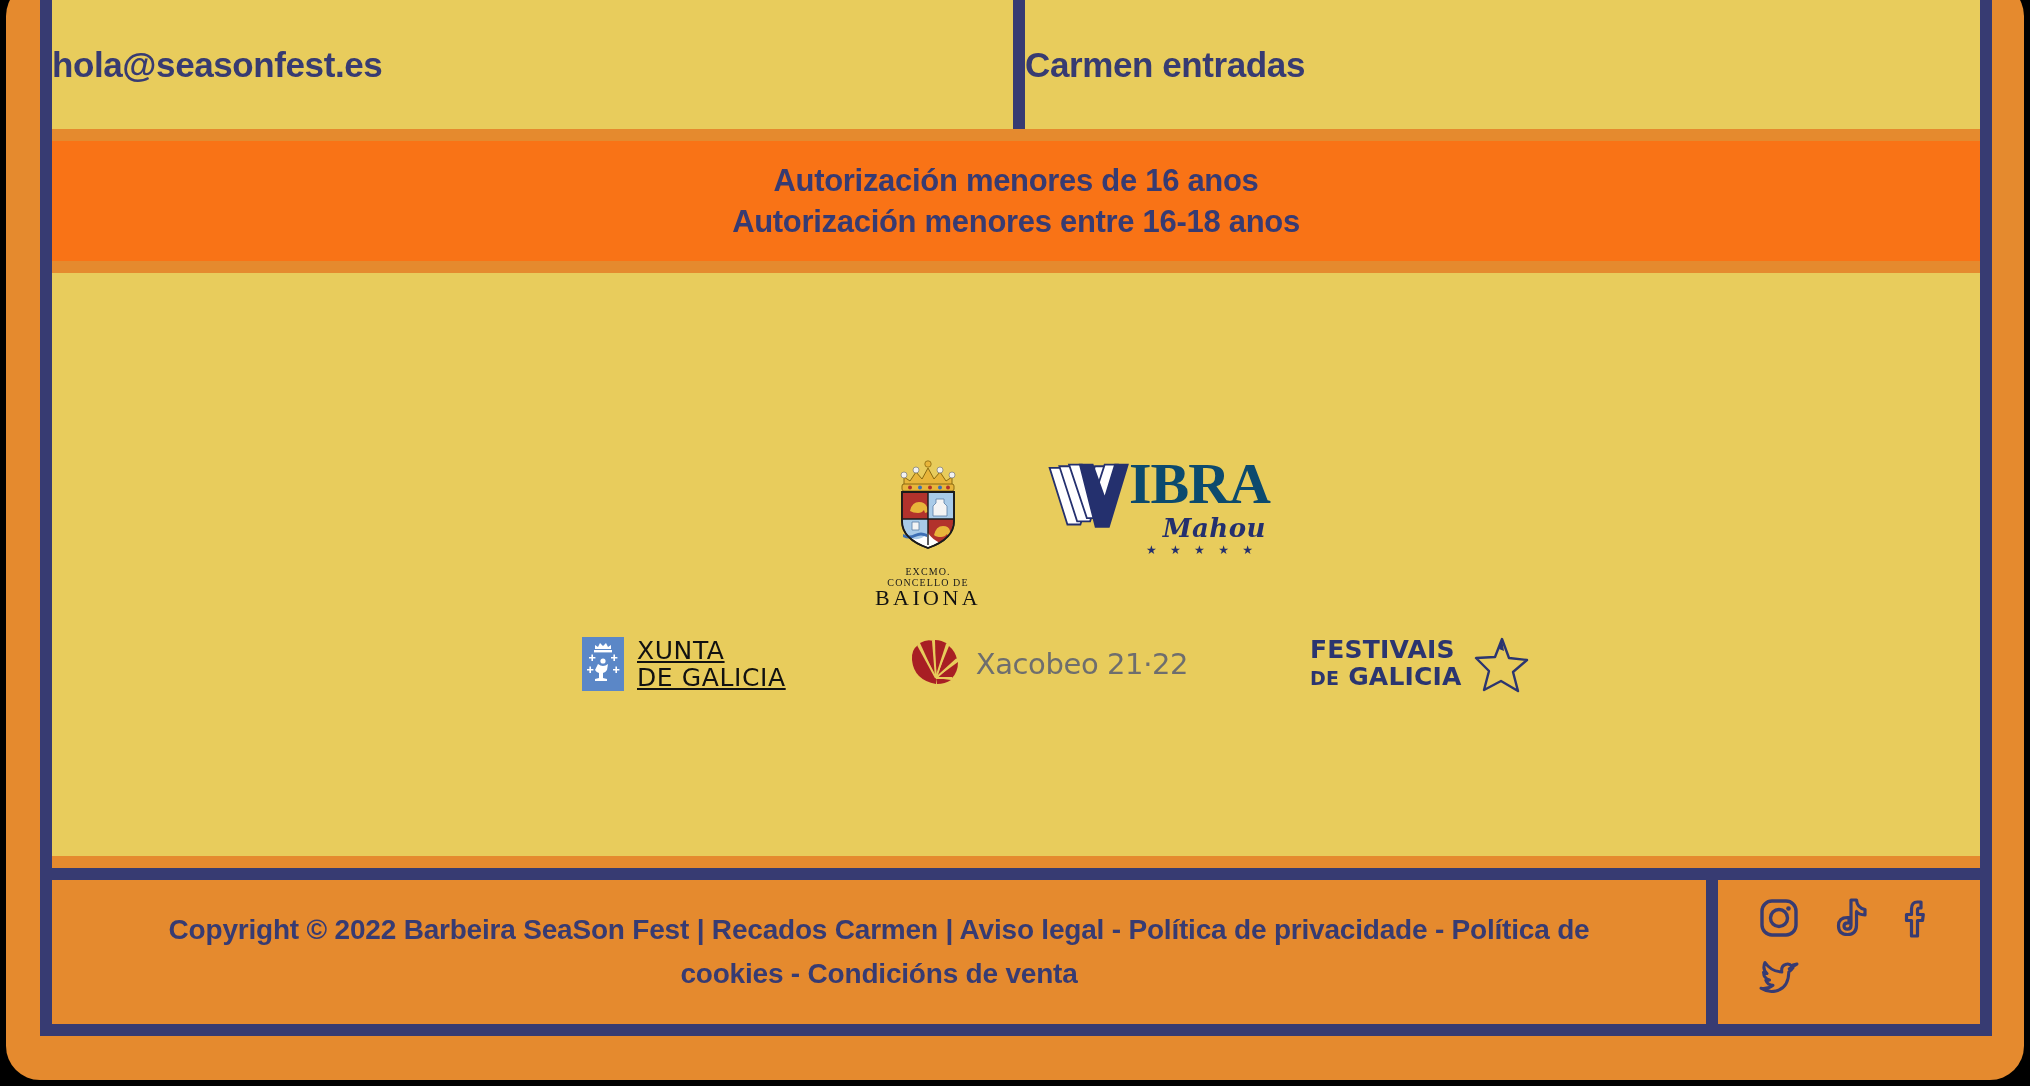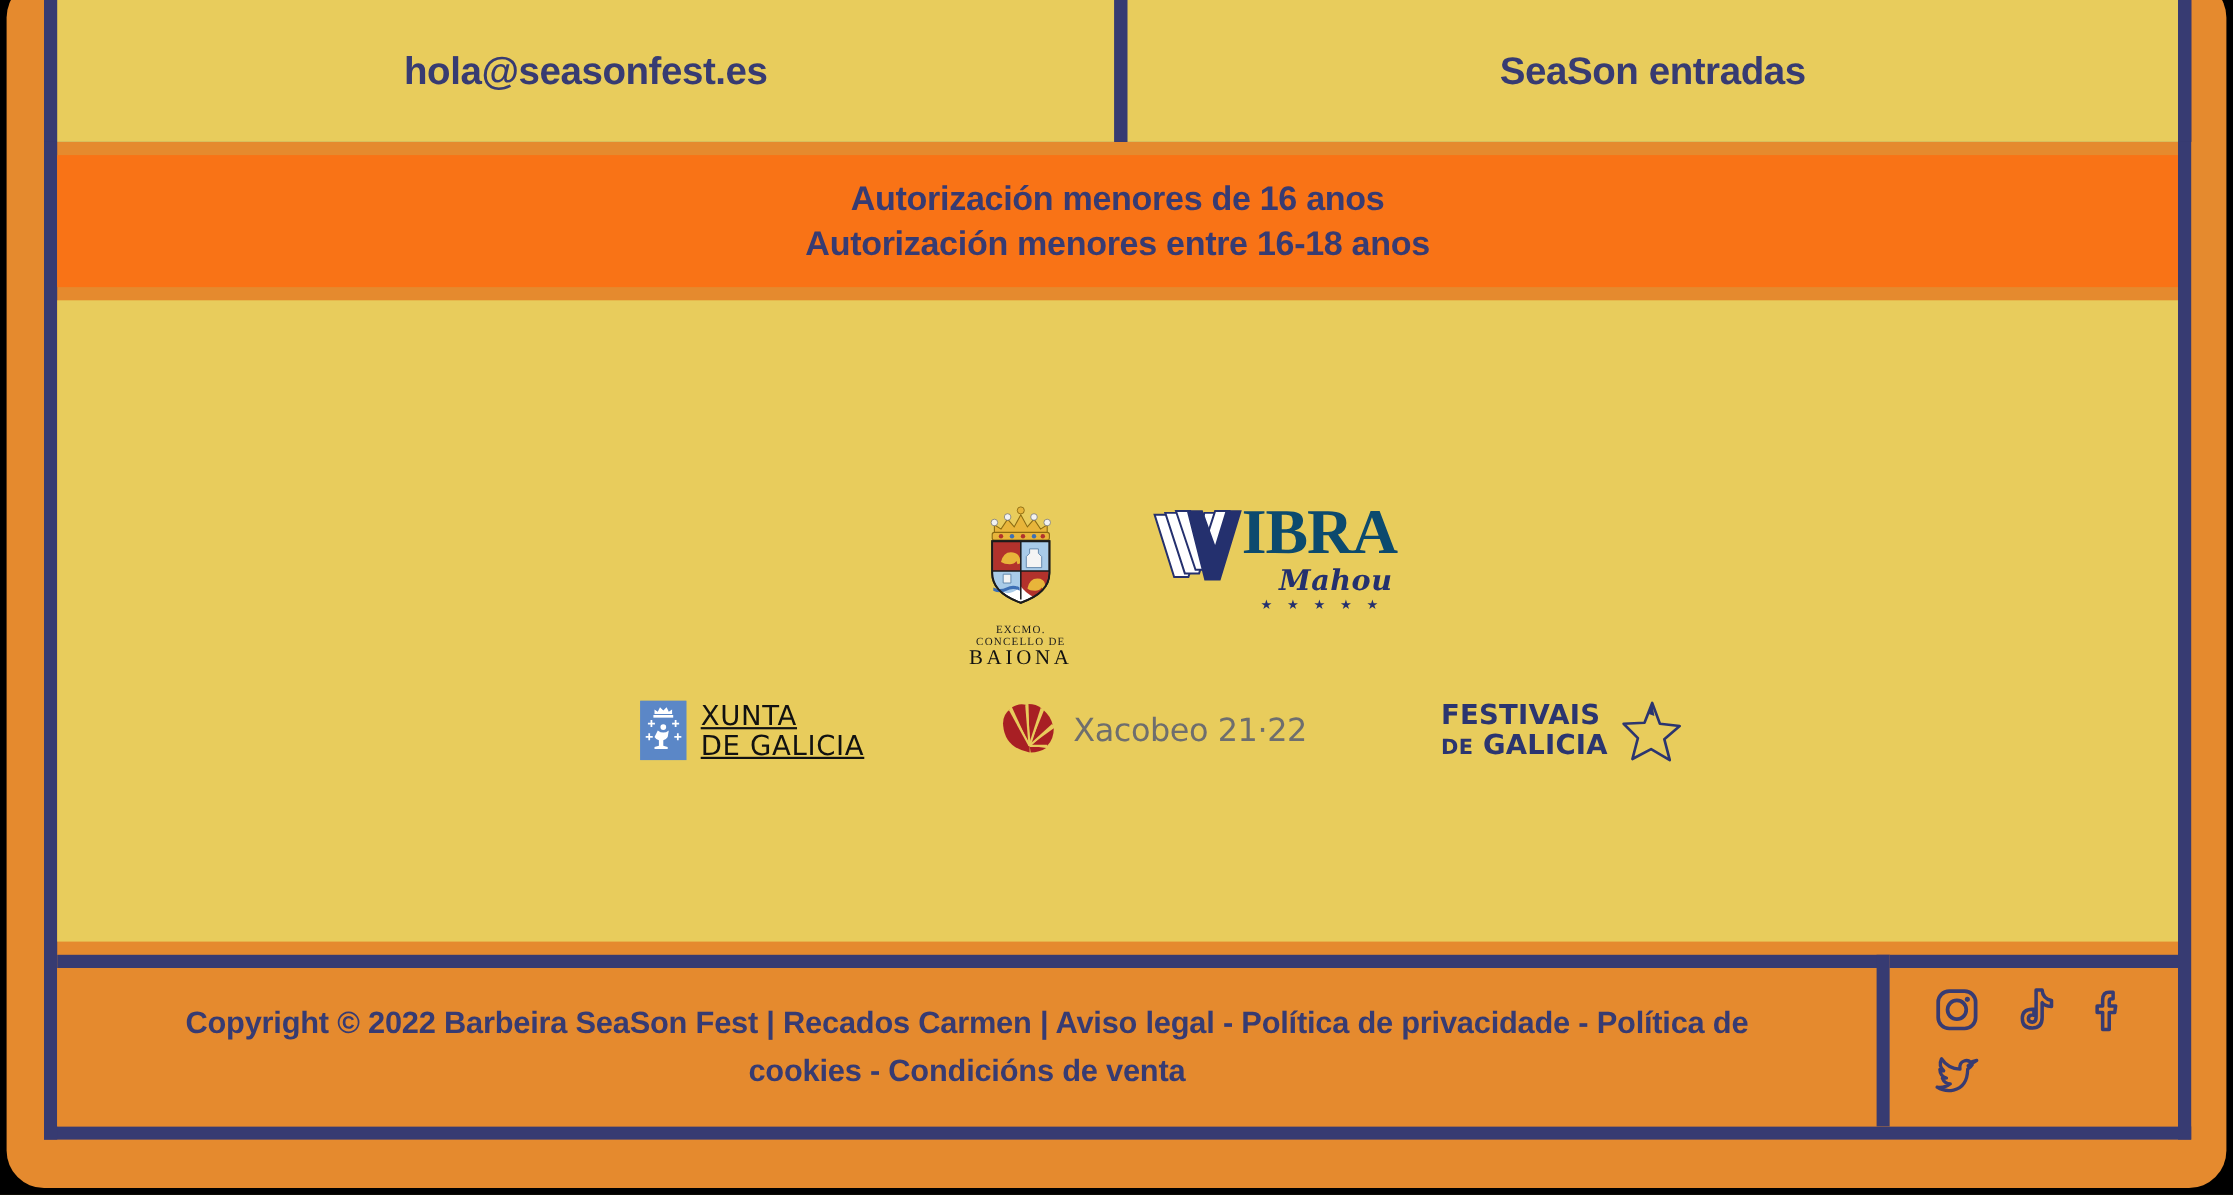--- a/index.html
+++ b/index.html
@@ -56,21 +56,21 @@
     display: flex;
     background: #373B72;
     box-sizing: border-box;
     border-left: 12px solid #373B72;
     border-right: 12px solid #373B72;
   }
   .cell {
     background: #E8CC5C;
     display: flex;
     align-items: center;
-    justify-content: center;
+    justify-content: flex-start;
     box-sizing: border-box;
     height: 100%;
     color: #373B72;
   }
   .cell.left  { width: 961px; }
   .cell.mid-gap { width: 12px; background: #373B72; }
   .cell.right { flex: 1; }
 
   .cell-label {
     font-size: 35px;
@@ -125,21 +125,21 @@
   .baiona { width: 108px; text-align: center; }
   .baiona .txt-small {
     font-family: "Liberation Serif", serif;
     font-size: 10px;
     letter-spacing: 1.1px;
     color: #1b1b1b;
     margin-top: 3px;
   }
   .baiona .txt-big {
     font-family: "Liberation Serif", serif;
-    font-size: 19px;
+    font-size: 22px;
     letter-spacing: 3.4px;
     color: #111111;
     line-height: 20px;
   }
 
   
   .vibra { position: relative; width: 222px; height: 110px; }
   .vibra .vibra-top { display: flex; align-items: flex-start; }
   .vibra .ibra {
     font-size: 58px;
@@ -270,21 +270,21 @@
   <div class="orange-plate"></div>
 
   <div class="navy-frame"></div>
 
   <div class="top-row">
     <div class="cell left">
       <span class="cell-label">hola@seasonfest.es</span>
     </div>
     <div class="cell mid-gap"></div>
     <div class="cell right">
-      <span class="cell-label">SeaSon entradas</span>
+      <span class="cell-label">Carmen entradas</span>
     </div>
   </div>
 
   <div class="auth-panel">
     <div class="auth-line">Autorización menores de 16 anos</div>
     <div class="auth-line">Autorización menores entre 16-18 anos</div>
   </div>
 
   <div class="sponsors-panel">
 

